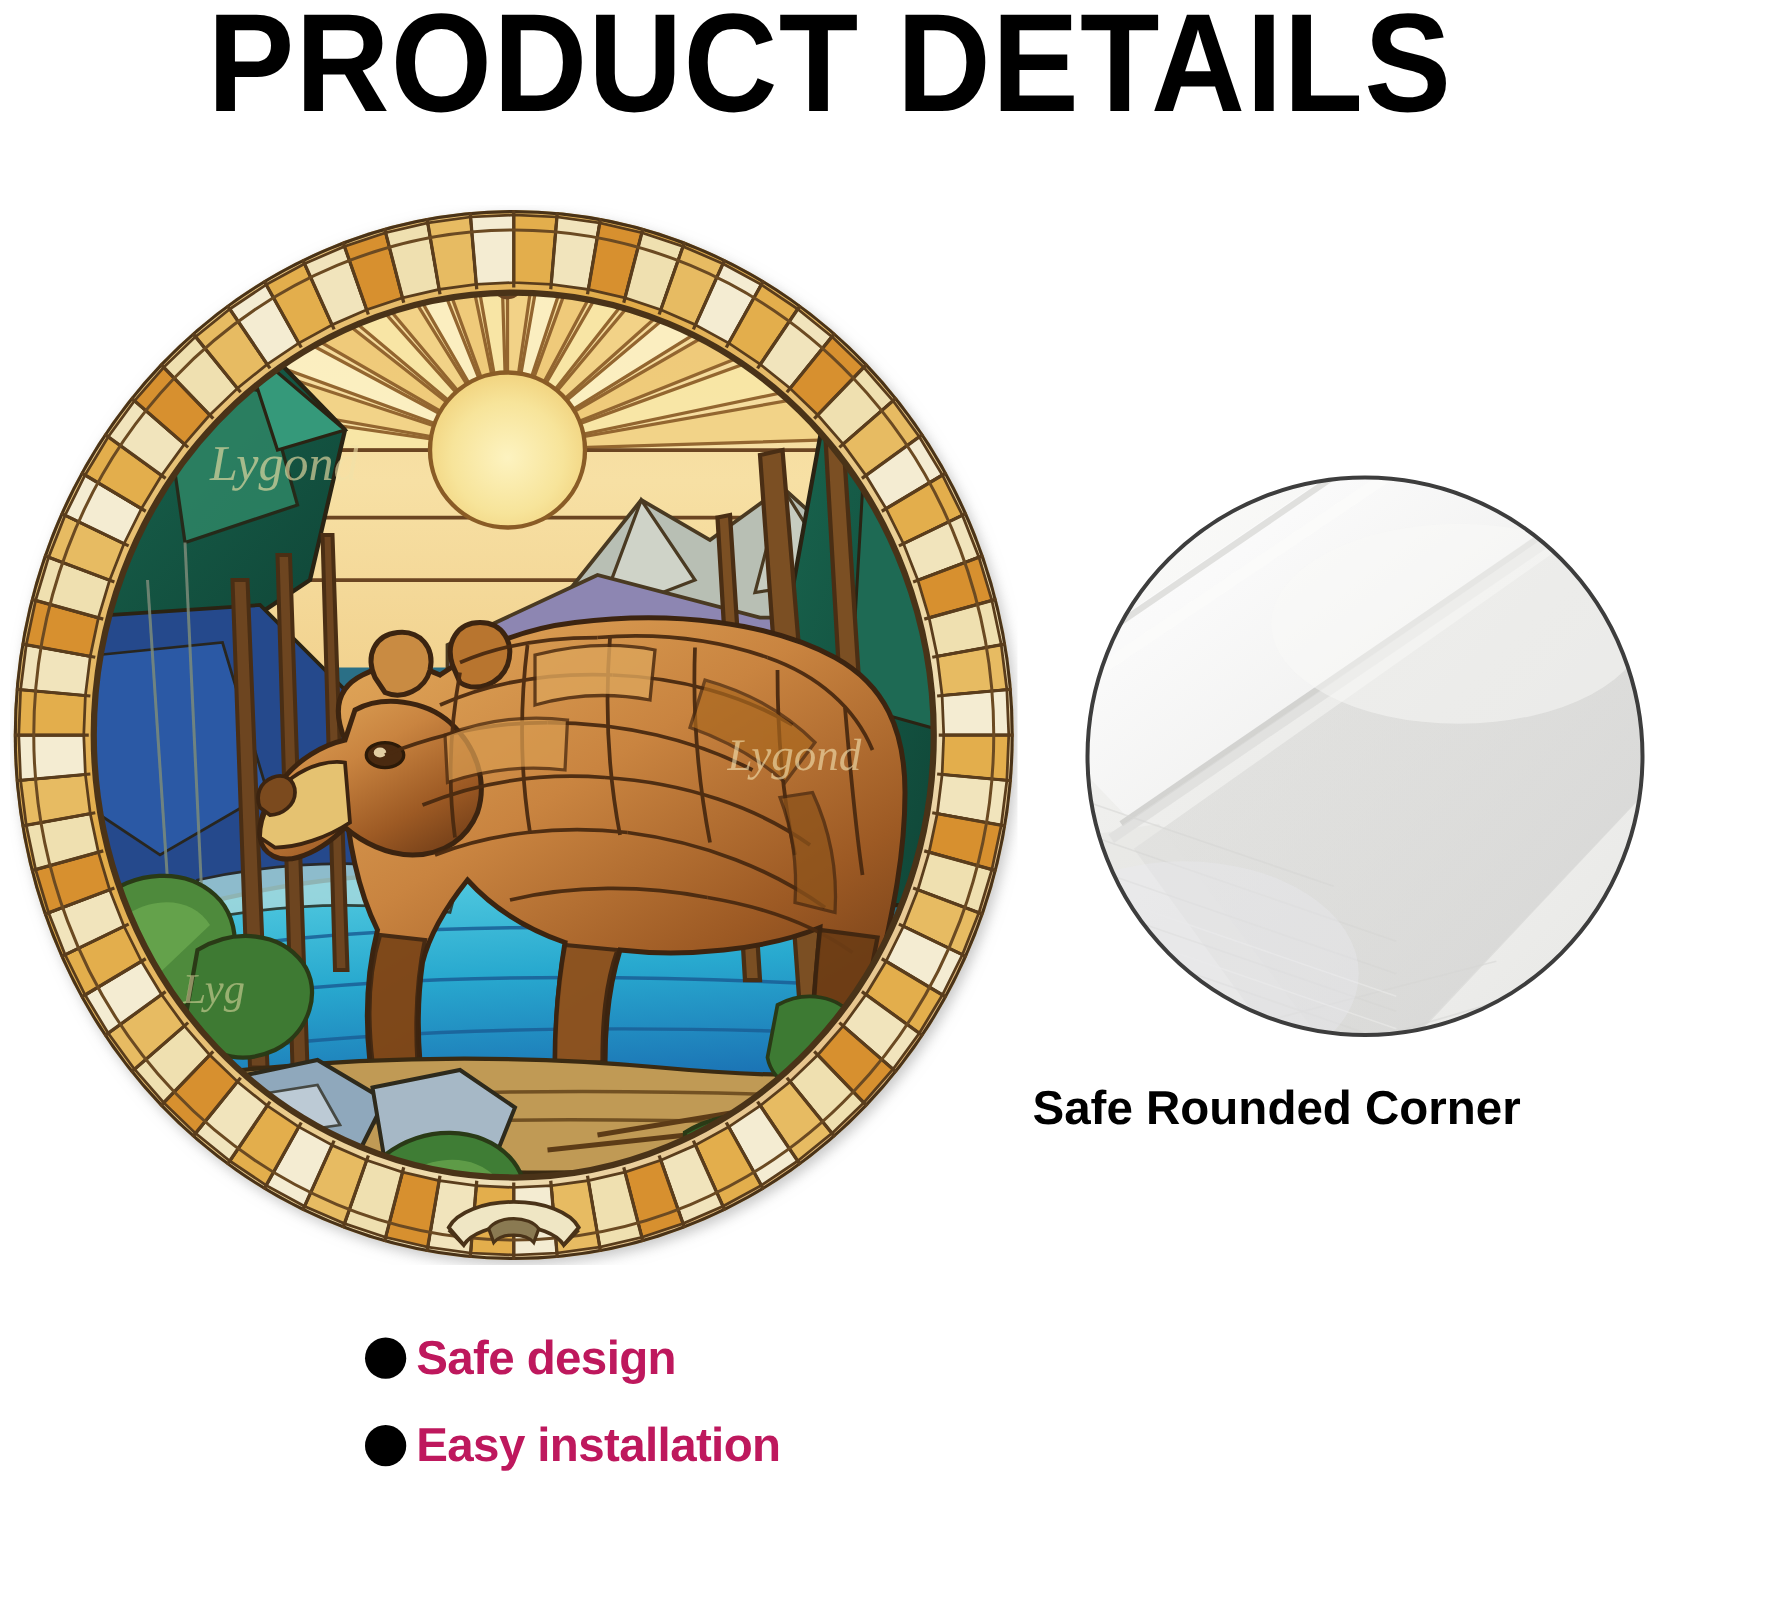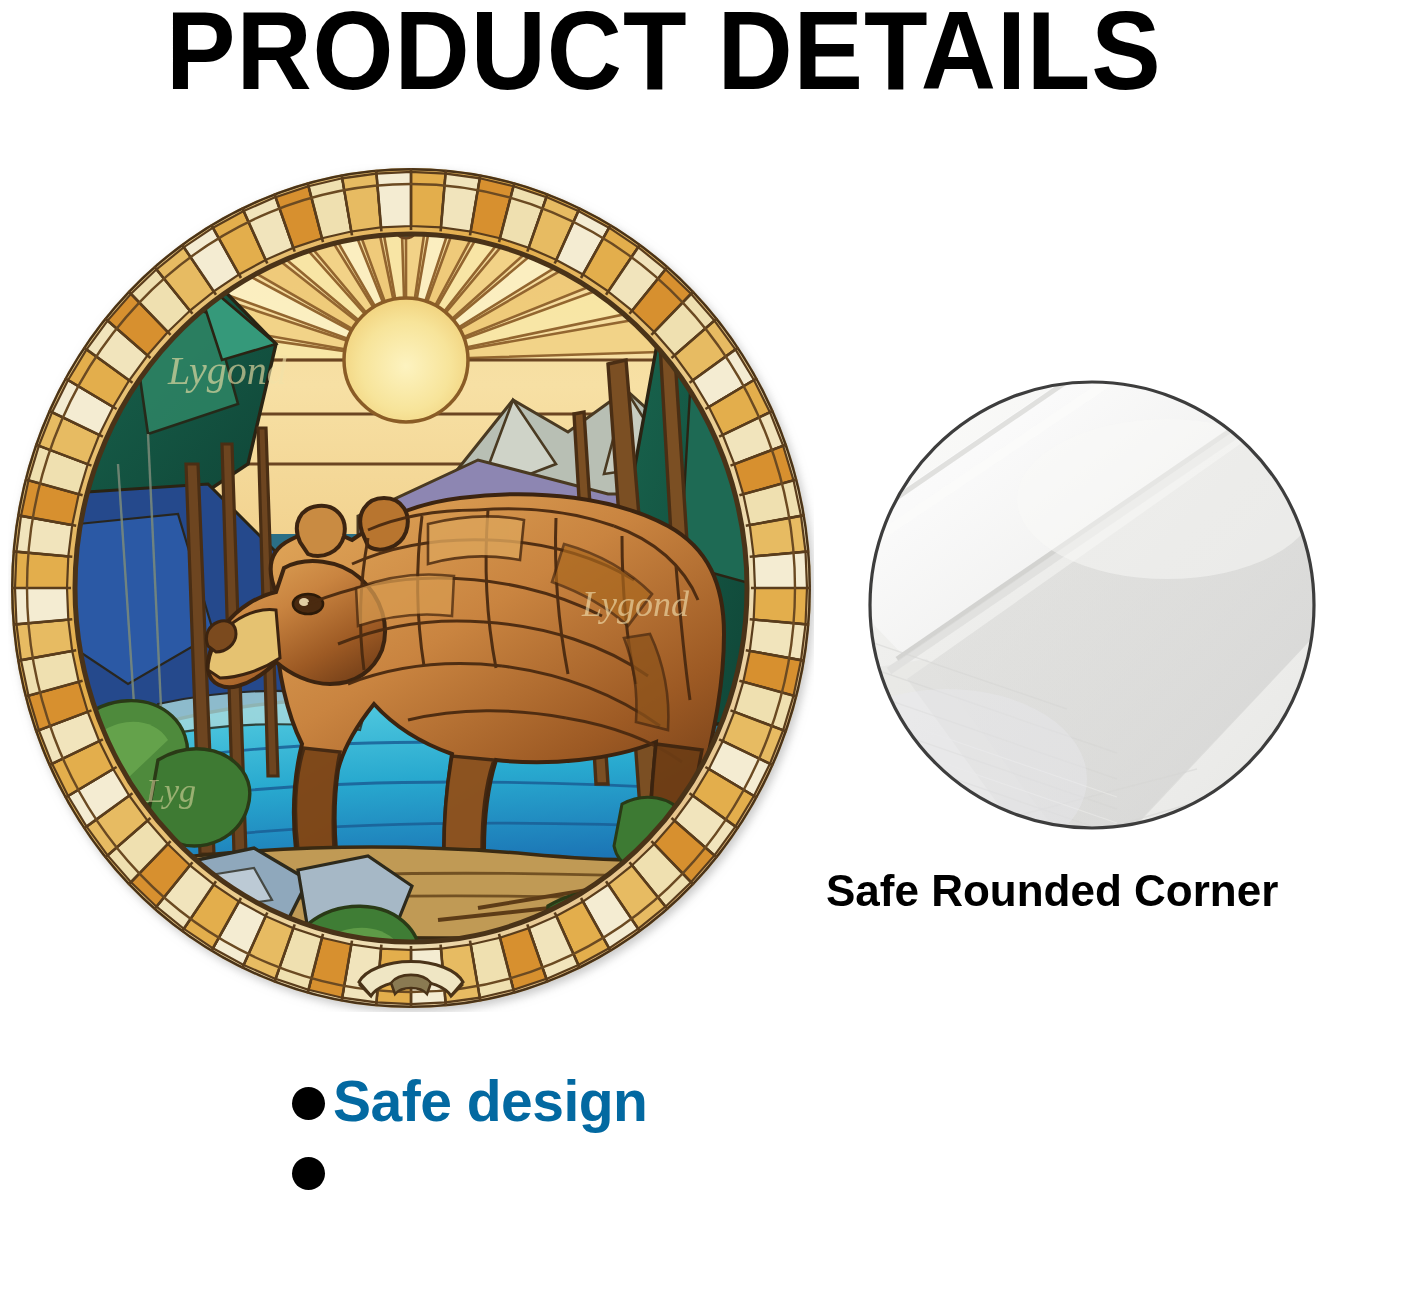--- a/index.html
+++ b/index.html
@@ -51,43 +51,43 @@
     height: 452px;
   }
   #corner-svg { display: block; width: 100%; height: 100%; }
 
   #corner-caption {
     position: absolute;
     left: 826px;
     top: 866px;
     font-family: "Liberation Sans Narrow", "Liberation Sans", sans-serif;
     font-weight: bold;
-    font-size: 44px;
+    font-size: 38px;
     color: #000000;
     white-space: nowrap;
     letter-spacing: 0px;
   }
 
   
   #feature-list {
     position: absolute;
     left: 292px;
     top: 1066px;
     margin: 0;
     padding: 0;
     list-style: none;
   }
   #feature-list li {
     display: flex;
-    align-items: center;
+    align-items: flex-start;
     height: 70px;
     font-family: "Liberation Sans Narrow", "Liberation Sans", sans-serif;
     font-weight: bold;
-    font-size: 57px;
-    color: #0369a1;
+    font-size: 38px;
+    color: #be185d;
     white-space: nowrap;
     letter-spacing: -0.5px;
   }
   #feature-list .bullet-dot {
     width: 33px;
     height: 33px;
     border-radius: 50%;
     background: #000000;
     flex: 0 0 auto;
     margin-right: 8px;
@@ -816,14 +816,15 @@
 
 <div id="corner-caption">Safe Rounded Corner</div>
 
 <ul id="feature-list">
   <li>
     <span class="bullet-dot"></span>
     <span>Safe design</span>
   </li>
   <li>
     <span class="bullet-dot"></span>
+    <span>Easy installation</span>
   </li>
 </ul>
 
 </body></html>

